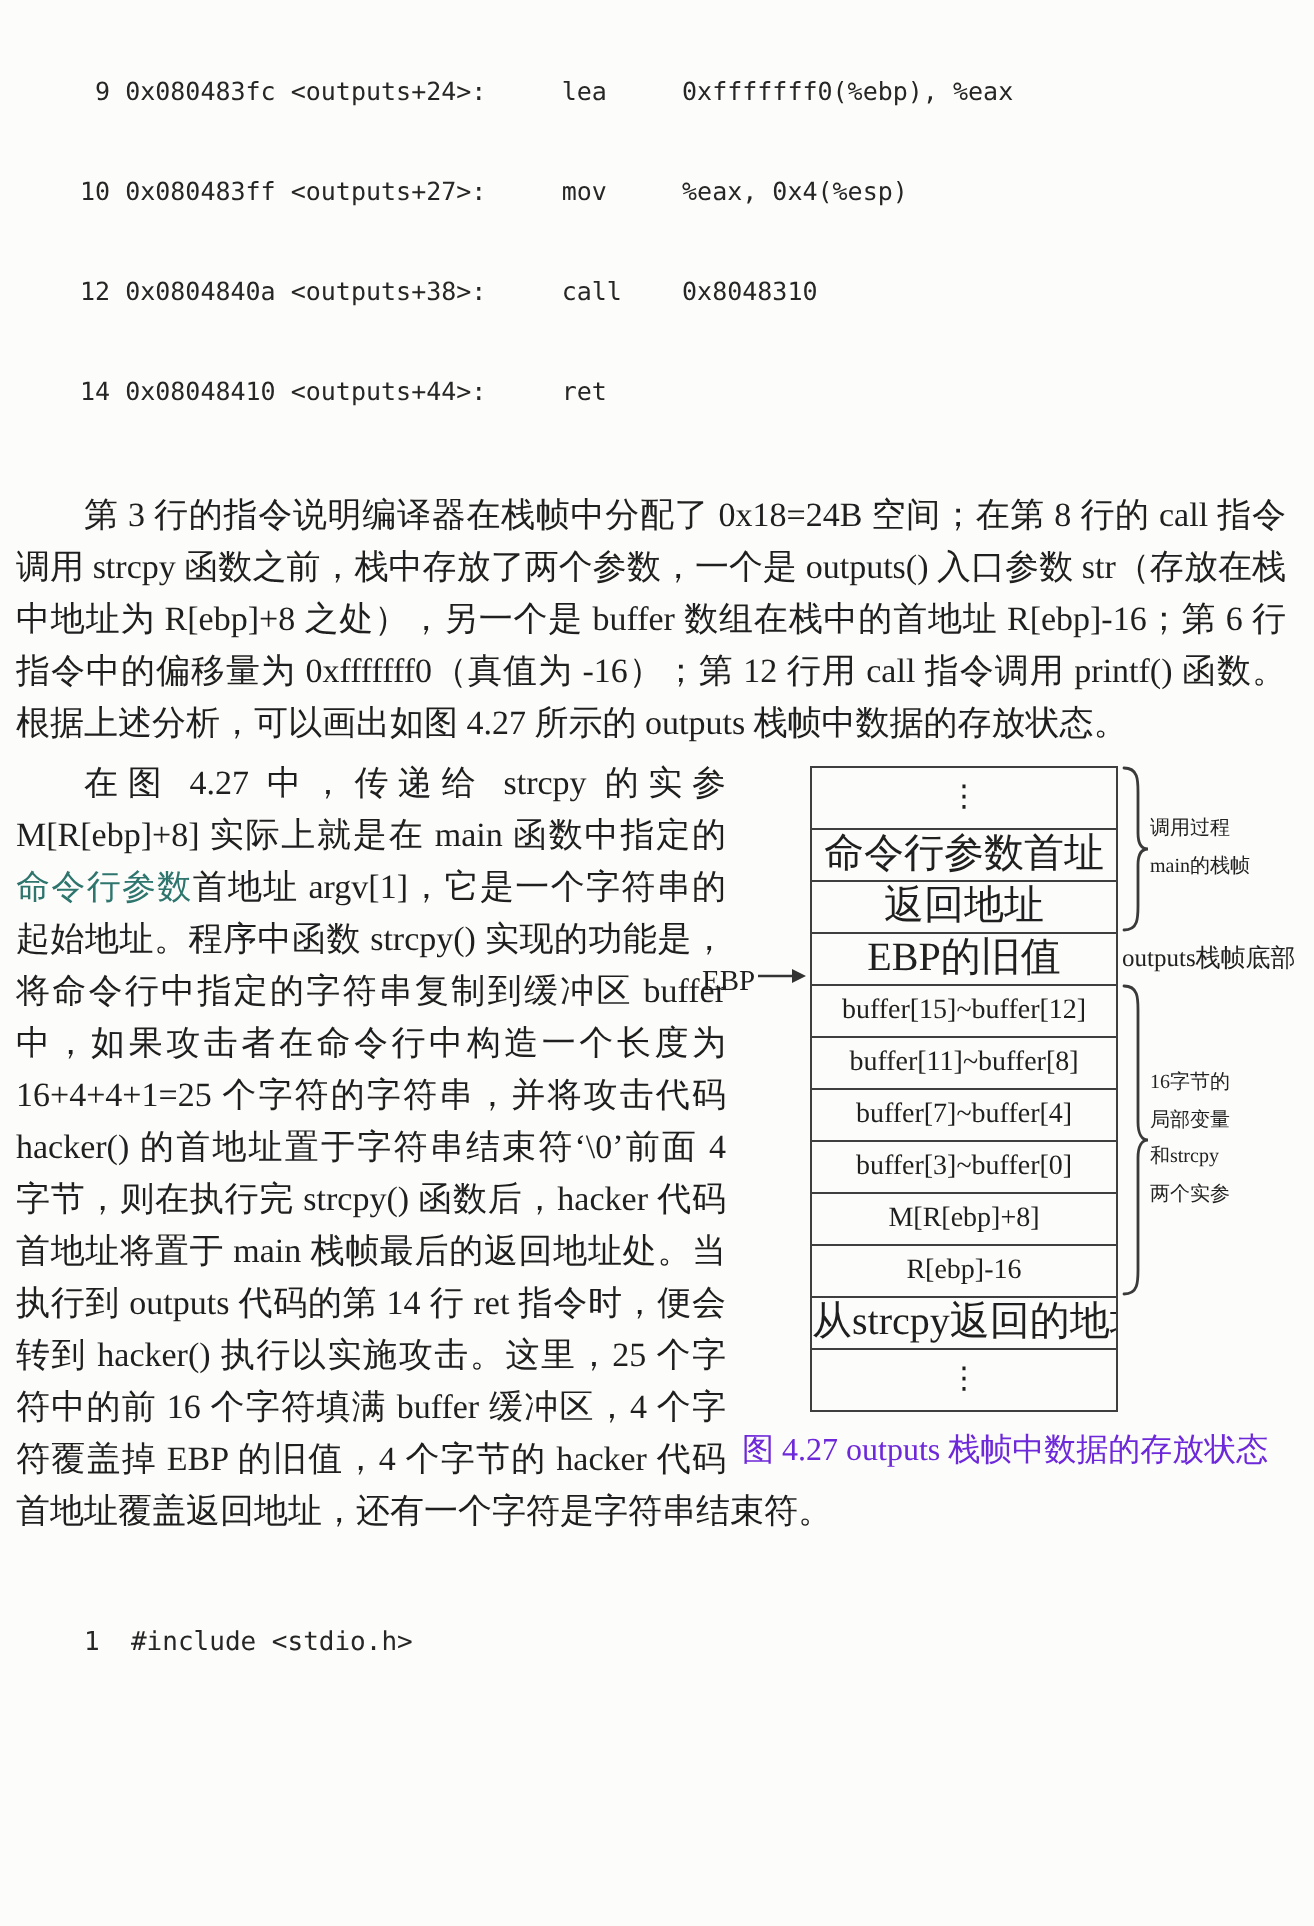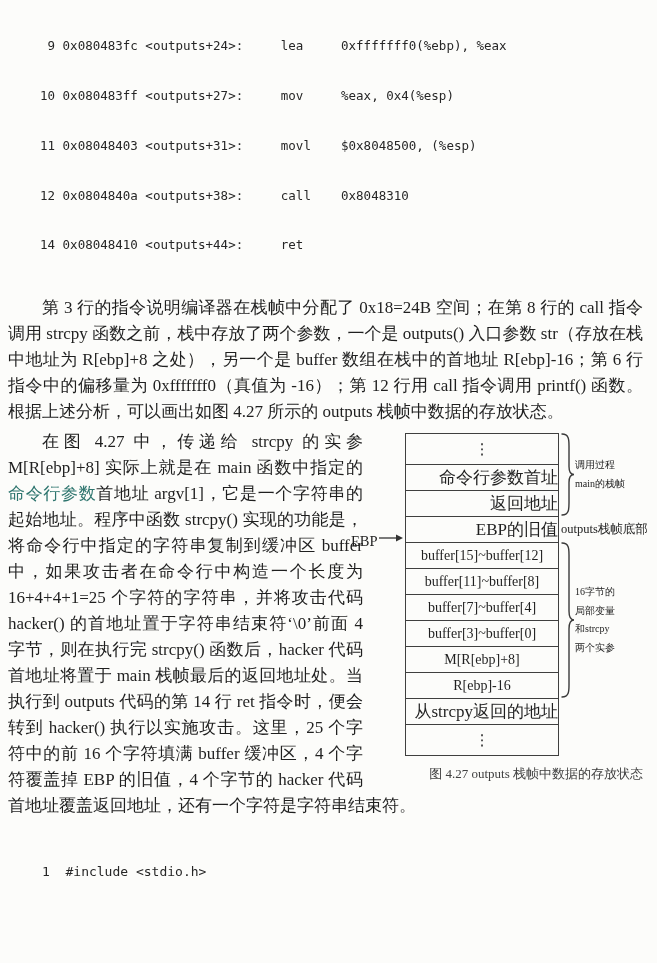--- a/index.html
+++ b/index.html
@@ -29,50 +29,49 @@
     float:right;width:272px;height:362px;position:relative;margin-left:8px;
   }
   .stack{
     position:absolute;left:34px;top:4px;width:152px;
     border:1px solid #3f3f3f;background:#fcfcfa;
   }
   .srow{
     height:25px;line-height:25px;border-bottom:1px solid #3f3f3f;
     text-align:center;font-size:14px;overflow:hidden;white-space:nowrap;
   }
-  .srow.cjk{font-size:17px;text-align:right;}
+  .srow.cjk{font-size:20px;}
   .srow.dots{height:30px;line-height:30px;font-size:15px;border-bottom:1px solid #3f3f3f;}
   .srow.dots.last,.srow.last{border-bottom:none;}
   .srow.dots:first-child{border-bottom:1px solid #3f3f3f;}
   .ebp{
     position:absolute;left:-20px;top:104px;display:flex;align-items:flex-start;
     font-size:14.5px;gap:1px;
   }
   .brace{position:absolute;left:188px;}
   .brace-label{
     position:absolute;left:204px;font-size:10px;line-height:19px;
     white-space:nowrap;color:#222;
   }
   .side-label{
     position:absolute;left:190px;top:92px;font-size:12.5px;white-space:nowrap;color:#222;
   }
   .fig-caption{
-    position:absolute;left:0;top:336px;width:272px;text-align:right;
-    font-size:13px;color:#404040;white-space:nowrap;
+    position:absolute;left:0;top:336px;width:272px;text-align:left;
+    font-size:16px;color:#6d28d9;white-space:nowrap;
   }
 </style>
 </head>
 <body>
 
 <div class="page">
 
   <div class="code-block asm-block">
     <div> 9 0x080483fc &lt;outputs+24&gt;:     lea     0xfffffff0(%ebp), %eax</div>
     <div>10 0x080483ff &lt;outputs+27&gt;:     mov     %eax, 0x4(%esp)</div>
-    <div>11 0x08048403 &lt;outputs+31&gt;:     movl    $0x8048500, (%esp)</div>
     <div>12 0x0804840a &lt;outputs+38&gt;:     call    0x8048310</div>
     <div>14 0x08048410 &lt;outputs+44&gt;:     ret</div>
   </div>
 
   <p class="para indent p1">第 3 行的指令说明编译器在栈帧中分配了 0x18=24B 空间；在第 8 行的 call 指令调用 strcpy 函数之前，栈中存放了两个参数，一个是 outputs() 入口参数 str（存放在栈中地址为 R[ebp]+8 之处），另一个是 buffer 数组在栈中的首地址 R[ebp]-16；第 6 行指令中的偏移量为 0xfffffff0（真值为 -16）；第 12 行用 call 指令调用 printf() 函数。根据上述分析，可以画出如图 4.27 所示的 outputs 栈帧中数据的存放状态。</p>
 
   <div class="twocol">
 
     <div class="fig">
 

